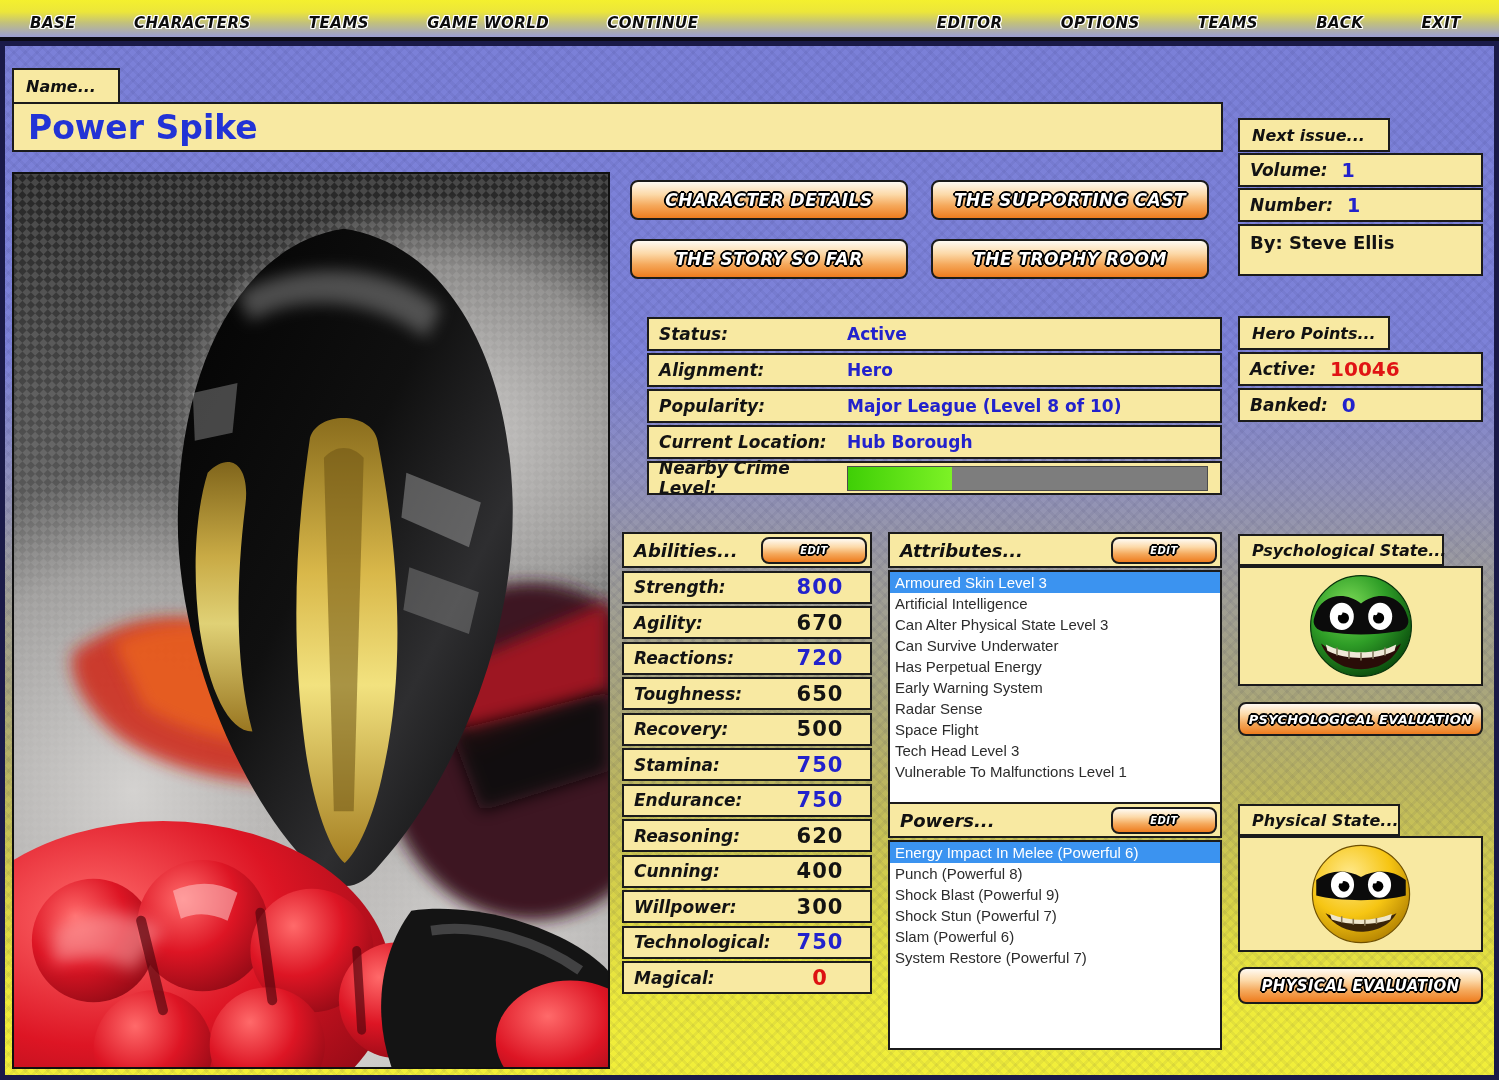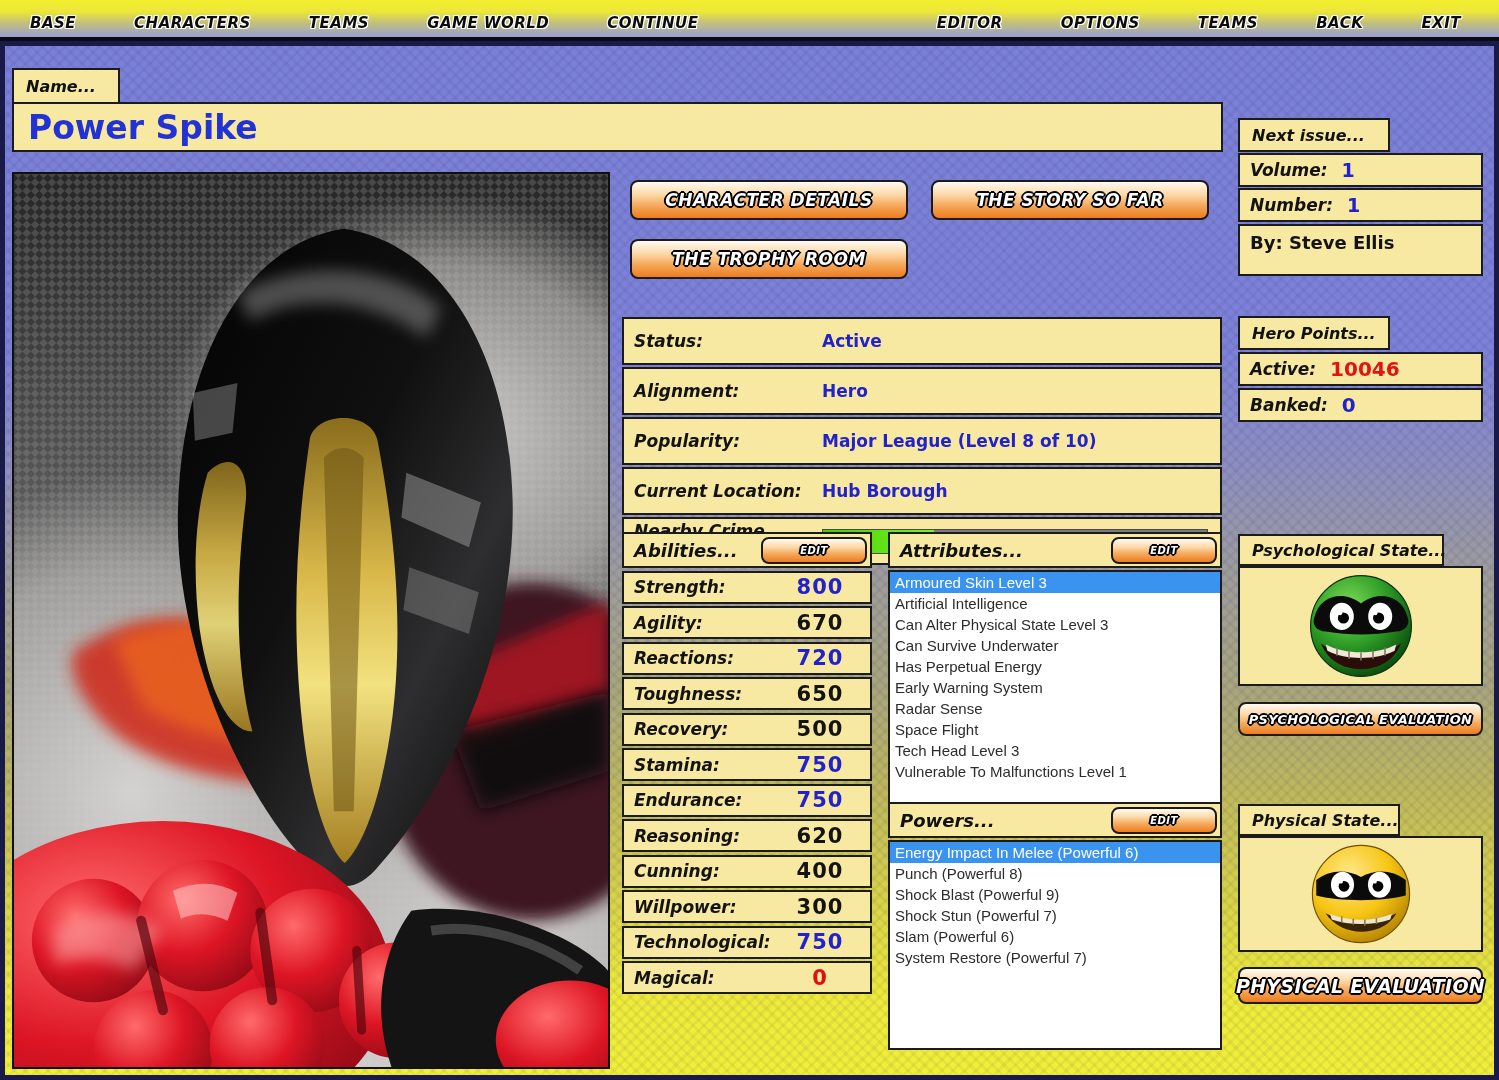--- a/index.html
+++ b/index.html
@@ -63,21 +63,21 @@
   
   #portrait{left:7px;top:126px;width:598px;height:897px;border:2px solid #101010;background:#3a3a3a;}
   #portrait svg{display:block;width:100%;height:100%;}
 
   
   #nav-buttons{left:625px;top:134px;display:grid;grid-template-columns:278px 278px;gap:19px 23px;}
   .nav-btn{height:40px;font-size:17px;}
 
   
   #status-panel{left:617px;top:271px;width:600px;display:flex;flex-direction:column;gap:2px;}
-  .status-row{height:48px;display:flex;align-items:center;padding:2px 10px;background:var(--yellow);border:2px solid var(--line);}
+  .status-row{height:34px;display:flex;align-items:center;padding:2px 10px;background:var(--yellow);border:2px solid var(--line);margin-left:25px;}
   .s-label{width:188px;font:italic 700 17px var(--comic);color:#131313;flex:none;}
   .s-value{font:700 17px var(--comic);color:#2222cc;white-space:nowrap;}
   .crime-bar{flex:1;height:25px;background:#7d7d7d;border:1px solid #4c4c4c;margin-right:2px;}
   .crime-fill{height:100%;background:linear-gradient(90deg,#3fcf06,#7df226);}
 
   
   #next-issue{left:1233px;top:72px;width:245px;}
   #next-issue .tab{width:152px;height:34px;}
   .ni-row{height:34px;margin-top:1px;display:flex;align-items:center;padding:0 10px;}
   .ni-label{font:italic 700 17px var(--comic);color:#131313;margin-right:14px;}
@@ -112,21 +112,21 @@
 
   
   #psych-panel{left:1233px;top:488px;width:245px;}
   #psych-panel .tab{width:206px;height:32px;}
   #physical-panel{left:1233px;top:758px;width:245px;}
   #physical-panel .tab{width:162px;height:32px;}
   .state-box{width:245px;display:flex;align-items:center;justify-content:center;}
   #psych-box{height:120px;}
   #physical-box{height:116px;}
   .eval-btn{margin-top:16px;height:34px;font-size:13px;letter-spacing:.3px;white-space:nowrap;}
-  #physical-eval{margin-top:15px;height:37px;font-size:19px;}
+  #physical-eval{margin-top:15px;height:37px;font-size:15px;}
 </style>
 </head>
 <body>
 
 <div class="menubar">
   <div class="menu-group" id="menu-left">
       <div class="menu-item">BASE</div>
       <div class="menu-item">CHARACTERS</div>
       <div class="menu-item">TEAMS</div>
       <div class="menu-item">GAME WORLD</div>
@@ -221,20 +221,21 @@
       <path d="M248,742 L260,830" stroke="#59060e" stroke-width="10" opacity="0.7" stroke-linecap="round"></path>
       <path d="M345,780 L350,860" stroke="#59060e" stroke-width="9" opacity="0.7" stroke-linecap="round"></path>
       <path d="M400,740 C470,730 560,760 598,800 L598,897 L380,897 C360,840 370,780 400,740 Z" fill="#141414"></path>
       <path d="M420,760 C470,752 530,772 570,800" stroke="#4d4d4f" stroke-width="10" fill="none" opacity="0.8"></path>
       <ellipse cx="560" cy="870" rx="75" ry="60" fill="url(#redg)"></ellipse>
     </svg>
   </div>
 
   <div id="nav-buttons">
       <div class="btn-orange outline-text nav-btn">CHARACTER DETAILS</div>
+      <div class="btn-orange outline-text nav-btn">THE SUPPORTING CAST</div>
       <div class="btn-orange outline-text nav-btn">THE STORY SO FAR</div>
       <div class="btn-orange outline-text nav-btn">THE TROPHY ROOM</div>
     </div>
 
   <div id="status-panel">
     <div class="status-row">
         <span class="s-label">Status:</span>
         <span class="s-value">Active</span>
       </div>
       <div class="status-row">

